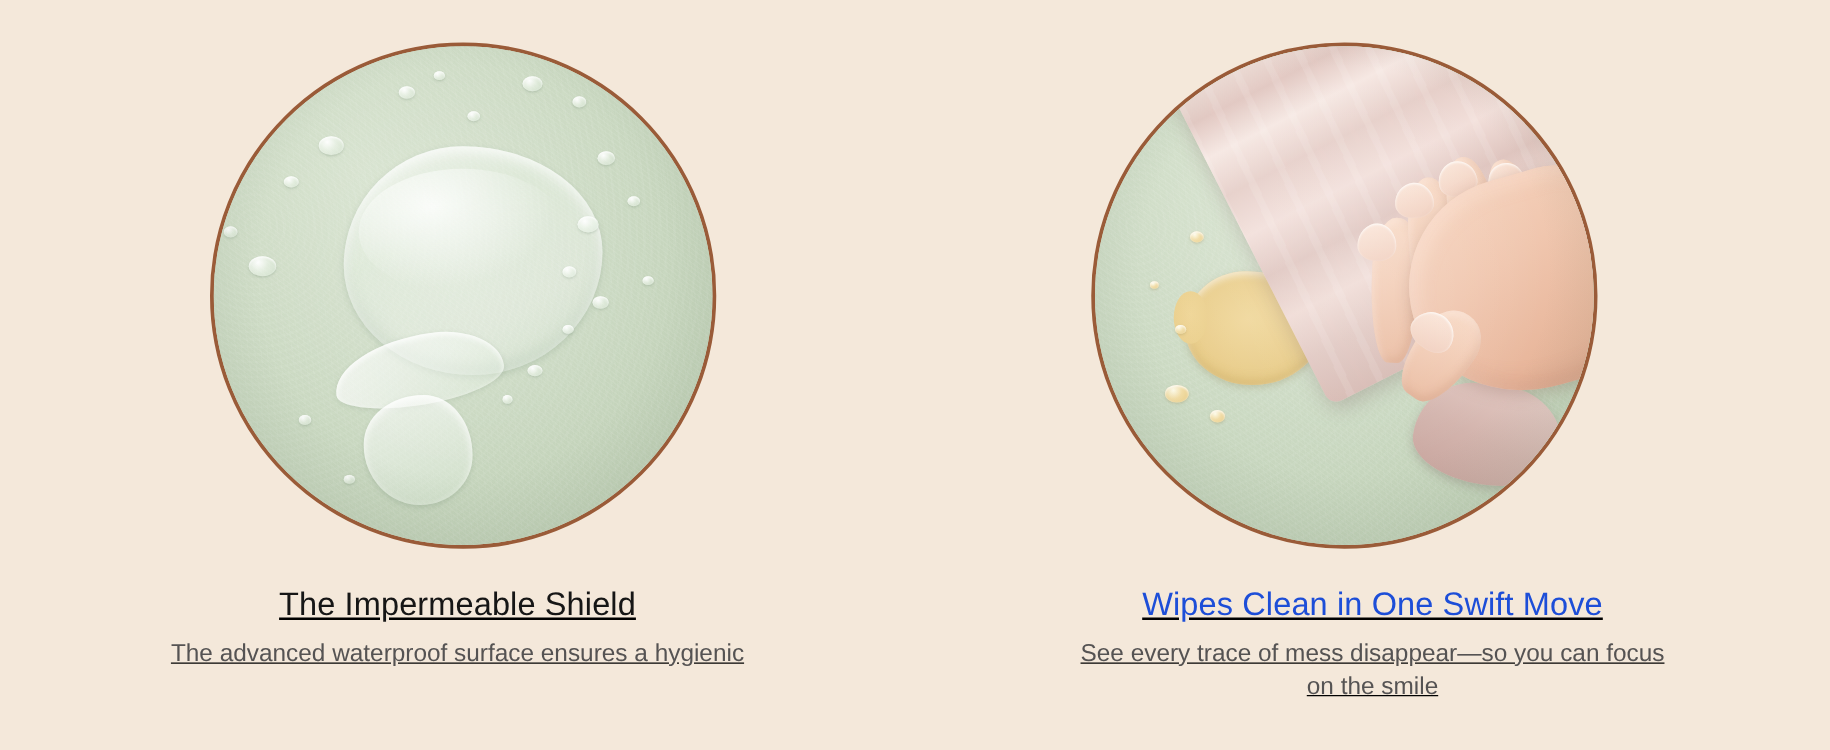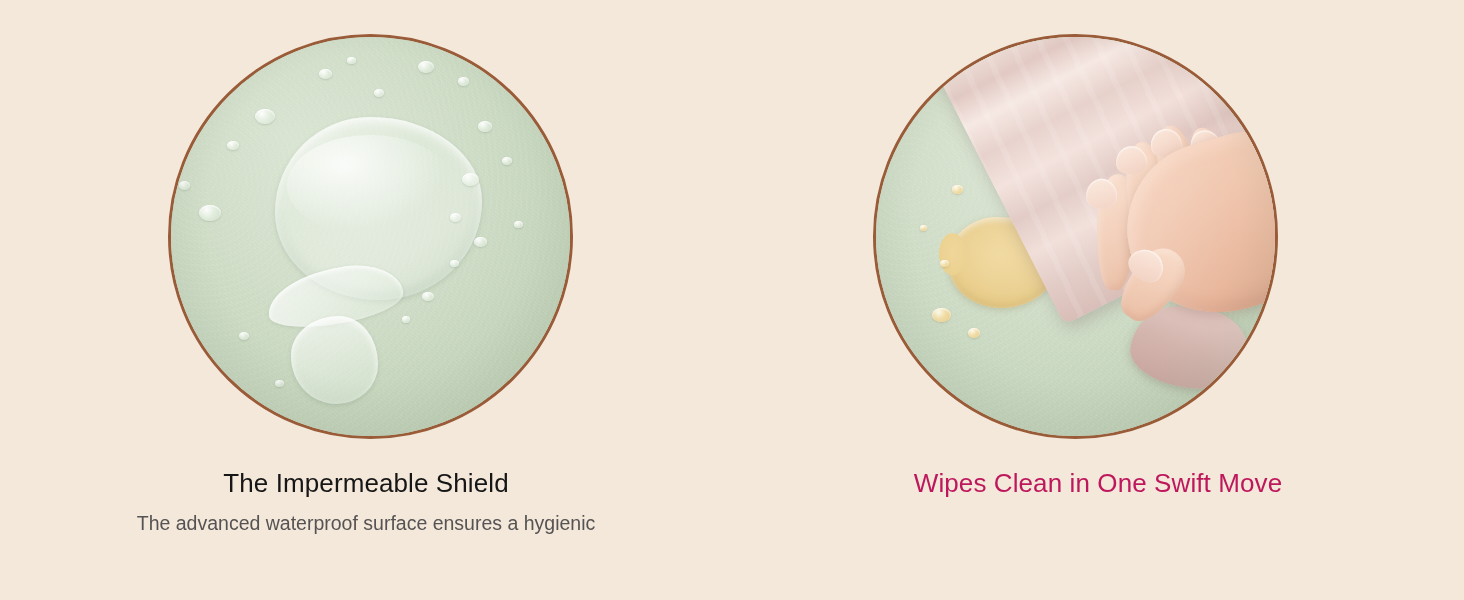--- a/index.html
+++ b/index.html
@@ -211,20 +211,21 @@
     border-radius:50% 50% 45% 45% / 60% 60% 40% 40%;
     box-shadow:inset 0 1px 2px rgba(255,255,255,.85);
   }
 
   
   .caption{
     position:absolute;
     left:0;width:732px;
     top:466px;
     text-align:center;
+    text-decoration:underline;
   }
   .cap-title{
     font-size:26px;
     line-height:34px;
     color:#161616;
     letter-spacing:.1px;
     font-weight:400;
     margin:0;
   }
   .cap-body{
@@ -325,17 +326,21 @@
 
           <div class="finger" style="left:13%;top:56%;width:21%;height:34%;transform:rotate(52deg);"></div>
           <div class="nail" style="left:15%;top:58%;width:16%;height:13%;transform:rotate(52deg);"></div>
         </div>
 
         <div class="vignette"></div>
       </div>
     </div>
 
     <div class="caption">
-      <p class="cap-title" style="color: #be185d;">Wipes Clean in One Swift Move</p>
+      <p class="cap-title" style="color: #1d4ed8;">Wipes Clean in One Swift Move</p>
+      <p class="cap-body" style="color: rgb(85, 83, 83);">
+        <span>See every trace of mess disappear—so you can focus</span><br>
+        <span>on the smile</span>
+      </p>
     </div>
   </div>
 
 </div>
 
 </body></html>

